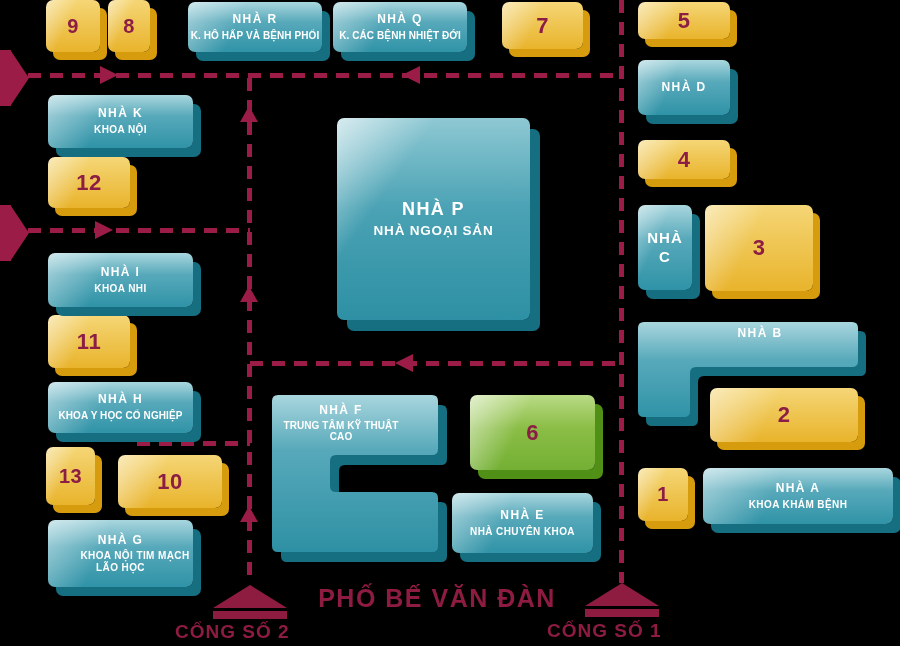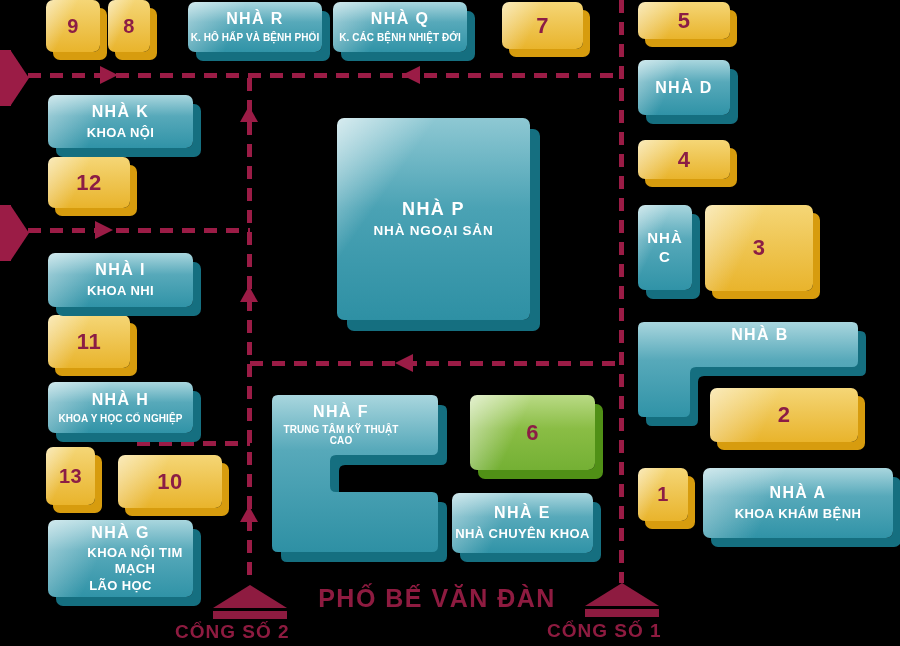--- a/index.html
+++ b/index.html
@@ -35,23 +35,23 @@
     box-shadow:7px 8px 0 #d79c0e;
   }
   .green{
     background:
       linear-gradient(115deg, rgba(255,255,255,.6), rgba(255,255,255,0) 40%),
       linear-gradient(180deg,#b9da85 0%,#8abd45 45%,#74b034 100%);
     box-shadow:8px 9px 0 #509016;
   }
   .num{color:#8c1d45;font-size:22px;letter-spacing:.5px;}
   .num-sm{font-size:20px;}
-  .title{font-size:16px;letter-spacing:1.4px;}
+  .title{font-size:12px;letter-spacing:1.4px;}
   .title-sm{font-size:15px;letter-spacing:1px;}
-  .sub{font-size:13px;letter-spacing:.4px;margin-top:3px;}
+  .sub{font-size:10px;letter-spacing:.4px;margin-top:3px;}
   .sub-tight{letter-spacing:.1px;}
   
   .hdash{position:absolute;height:5px;
     background:repeating-linear-gradient(90deg,#9b1c46 0 13px,transparent 13px 22px);}
   .vdash{position:absolute;width:5px;
     background:repeating-linear-gradient(180deg,#9b1c46 0 13px,transparent 13px 22px);}
   .tri-right{position:absolute;width:0;height:0;
     border-top:9px solid transparent;border-bottom:9px solid transparent;
     border-left:18px solid #9b1c46;}
   .tri-left{position:absolute;width:0;height:0;
@@ -158,34 +158,34 @@
   <div class="title-sm" style="width:40px;">NHÀ C</div>
 </div>
 <div class="block teal" style="left:48px;top:253px;width:145px;height:54px;">
   <div class="title">NHÀ I</div>
   <div class="sub">KHOA NHI</div>
 </div>
 <div class="block teal" style="left:48px;top:382px;width:145px;height:51px;">
   <div class="title">NHÀ H</div>
   <div class="sub sub-tight" style="font-size:10px;">KHOA Y HỌC CỔ NGHIỆP</div>
 </div>
-<div class="block teal" style="left:48px;top:520px;width:145px;height:77px;">
+<div class="block teal" style="left:48px;top:520px;width:145px;height:67px;">
   <div class="title">NHÀ G</div>
   <div class="sub" style="margin-top:2px;margin-left:29px;">KHOA NỘI TIM MẠCH</div>
   <div class="sub" style="margin-top:0;">LÃO HỌC</div>
 </div>
 <div class="block teal-big" style="left:337px;top:118px;width:193px;height:202px;">
   <div class="title" style="font-size:18px;">NHÀ P</div>
   <div class="sub" style="font-size:13.5px;letter-spacing:.8px;">NHÀ NGOẠI SẢN</div>
 </div>
 <div class="block teal" style="left:452px;top:493px;width:141px;height:60px;">
   <div class="title">NHÀ E</div>
   <div class="sub">NHÀ CHUYÊN KHOA</div>
 </div>
-<div class="block teal" style="left:703px;top:468px;width:190px;height:70px;">
+<div class="block teal" style="left:703px;top:468px;width:190px;height:56px;">
   <div class="title">NHÀ A</div>
   <div class="sub">KHOA KHÁM BỆNH</div>
 </div>
 
 <svg class="abs" style="left:638px;top:322px;overflow:visible;" width="232" height="108">
   <defs>
     <linearGradient id="tealGradB" x1="0" y1="0" x2="0" y2="1">
       <stop offset="0" stop-color="#a9d6de"></stop>
         <stop offset="0.4" stop-color="#57a9ba"></stop>
         <stop offset="1" stop-color="#3093a7"></stop>

